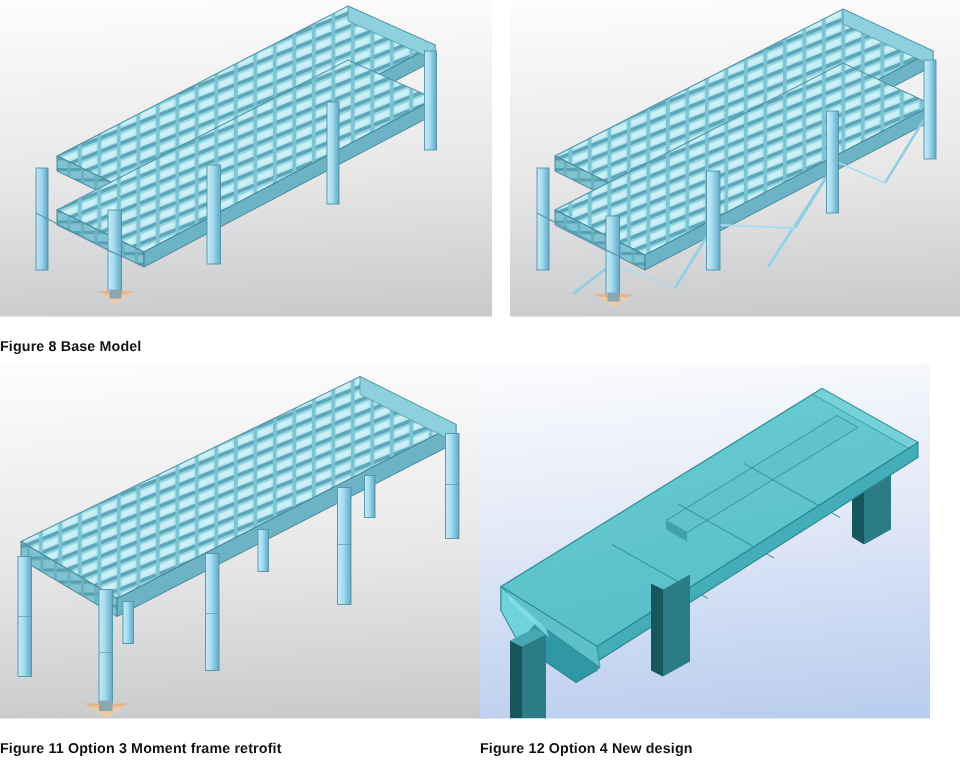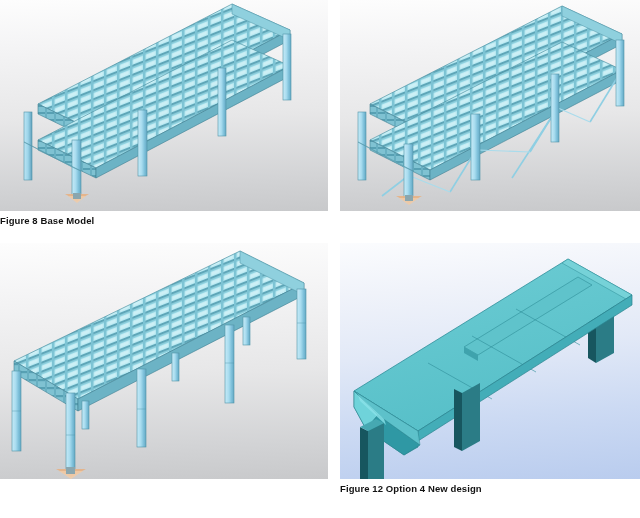--- a/index.html
+++ b/index.html
@@ -9,21 +9,21 @@
     font-family:"Liberation Sans","DejaVu Sans",sans-serif;
     -webkit-font-smoothing:antialiased;
   }
   .page{position:relative;width:640px;height:518px;background:#fff;}
 
   .fig{position:absolute;}
   .canvas{position:relative;overflow:hidden;}
   .caption{
     font-size:9.5px;font-weight:bold;color:#121212;
     letter-spacing:0.1px;white-space:nowrap;line-height:13px;
-    padding-top:3px;
+    padding-top:14px;
   }
 
   
   .scene{position:absolute;inset:0;}
 
   
   .bg-gray{background:linear-gradient(178deg,#fdfdfd 0%,#f4f4f5 22%,#e7e7e8 55%,#d2d3d5 85%,#c8c9cb 100%);}
   .bg-blue{background:linear-gradient(175deg,#fbfcfe 0%,#f0f3fa 20%,#e2e9f7 45%,#ccdaf3 72%,#b9ccee 100%);}
 </style>
 </head>
@@ -247,23 +247,24 @@
           </g>
 
           <g>
             <polygon points="56,226 86,226 71,234" fill="#e7b184" opacity="0.9"></polygon>
             <polygon points="59,228 83,228 71,236" fill="#f0cba8" opacity="0.85"></polygon>
             <rect x="66" y="224" width="9" height="7" fill="#8aa6ae"></rect>
           </g>
         </svg>
       </div>
     </div>
+    <div class="caption">Figure 11 Option 3 Moment frame retrofit</div>
   </div>
 
-  <div class="fig" style="left:340px;top:243px;width:276px;">
+  <div class="fig" style="left:320px;top:243px;width:276px;">
     <div class="canvas bg-blue" style="width:300px;height:236px;">
       <div class="scene">
         <svg width="300" height="236" viewBox="0 0 300 236">
           <defs>
             <linearGradient id="deckTop" x1="0" y1="0" x2="0.4" y2="1">
               <stop offset="0%" stop-color="#6ecdd4"></stop>
                 <stop offset="100%" stop-color="#56bfc8"></stop>
             </linearGradient>
             <linearGradient id="deckTop2" x1="0" y1="0" x2="0.4" y2="1">
               <stop offset="0%" stop-color="#63c7cf"></stop>

